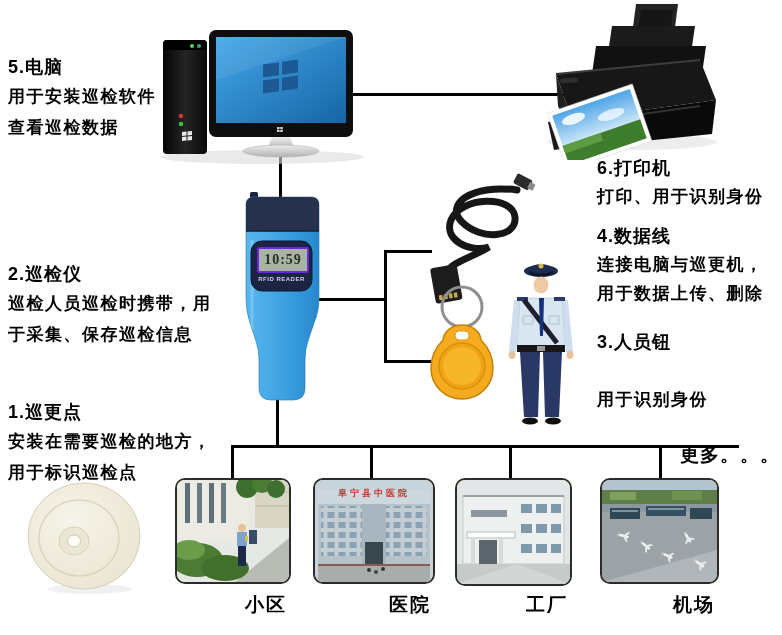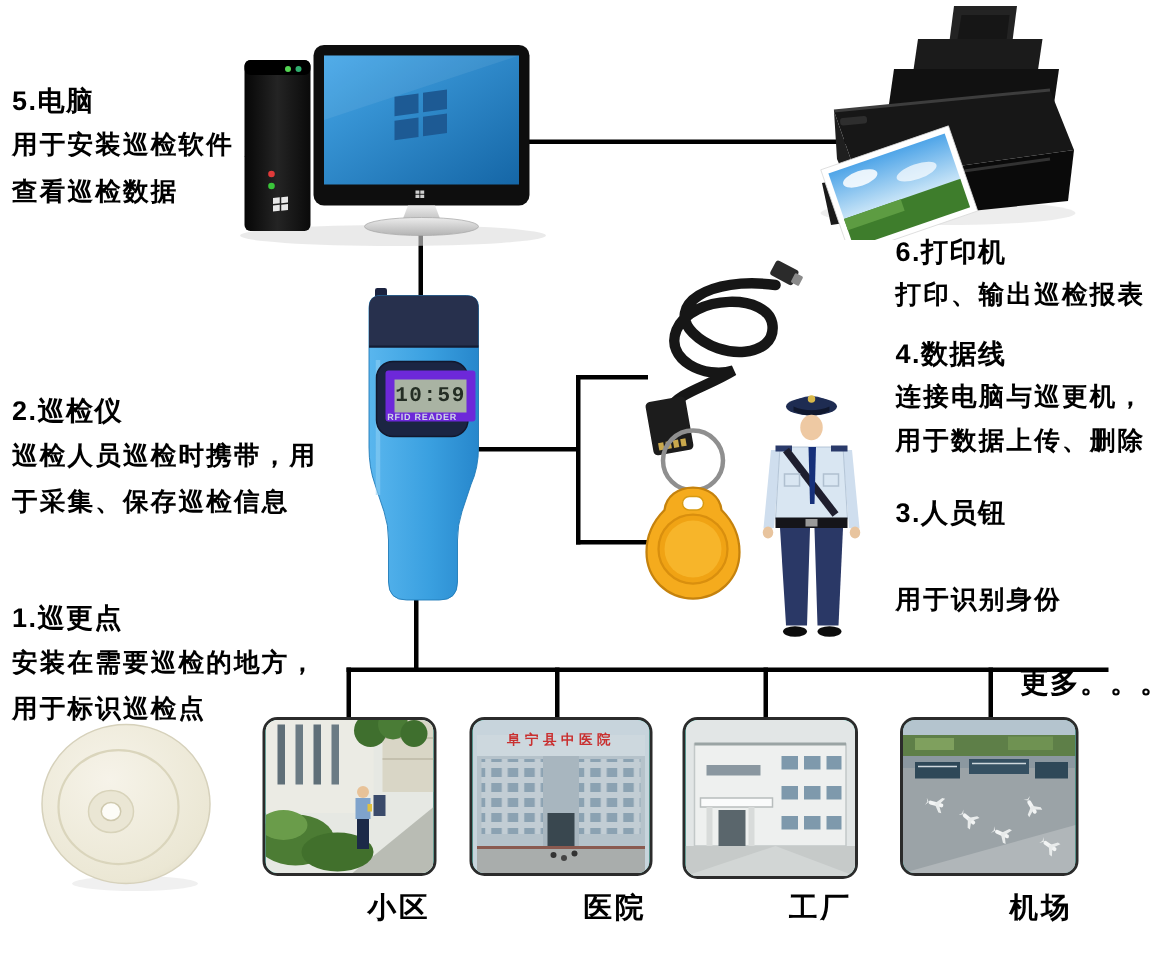--- a/index.html
+++ b/index.html
@@ -3,26 +3,26 @@
 <meta charset="utf-8">
 <style>
   html,body{margin:0;padding:0;background:#fff;}
   #canvas{position:relative;width:782px;height:635px;background:#fff;overflow:hidden;
     font-family:"Liberation Sans","DejaVu Sans",sans-serif;}
   .txt{position:absolute;color:#000;font-weight:bold;white-space:nowrap;text-align:center;}
   .t-title{font-size:18px;letter-spacing:1px;}
   .t-body{font-size:17px;letter-spacing:1.5px;}
   .cline{position:absolute;background:#000;}
   svg{position:absolute;display:block;}
-  .photo{position:absolute;border:2px solid #2b2b2b;border-radius:10px;overflow:hidden;background:#5eead4;}
+  .photo{position:absolute;border:2px solid #2b2b2b;border-radius:10px;overflow:hidden;background:#fde047;}
   .photo svg{position:absolute;left:0;top:0;}
   .photo-label{position:absolute;text-align:right;color:#000;font-weight:bold;font-size:19px;letter-spacing:2px;}
   .lcd{position:absolute;left:257px;top:247px;width:48px;height:22px;background:#a9b3a3;
-    border:6px solid #6d28d9;border-radius:2px;display:flex;align-items:center;justify-content:center;
-    font-family:Liberation Mono, monospace;font-size:14px;font-weight:bold;color:#242e24;letter-spacing:1px;}
+    border:2px solid #6d28d9;border-radius:2px;display:flex;align-items:center;justify-content:center;
+    font-family:Liberation Serif, serif;font-size:14px;font-weight:bold;color:#242e24;letter-spacing:1px;}
   .rfid-label{position:absolute;left:251px;top:276px;width:61px;text-align:center;
     font-size:6px;color:#cfd6e6;letter-spacing:.5px;font-weight:bold;}
   .hospital-sign{position:absolute;left:0;top:7px;width:100%;text-align:center;
     font-size:9px;font-weight:bold;color:#c93030;letter-spacing:3px;}
   .more{position:absolute;left:680px;top:442px;font-size:19px;font-weight:bold;color:#000;letter-spacing:1px;text-align:center;}
 </style>
 </head>
 <body>
 
 <div id="canvas">
@@ -33,21 +33,21 @@
 
   <div class="txt t-title" style="left:8px;top:262px">2.巡检仪</div>
   <div class="txt t-body" style="left:8px;top:323px">于采集、保存巡检信息</div>
   <div class="txt t-body" style="left:8px;top:292px">巡检人员巡检时携带，用</div>
 
   <div class="txt t-title" style="left:8px;top:400px">1.巡更点</div>
   <div class="txt t-body" style="left:8px;top:430px">安装在需要巡检的地方，</div>
   <div class="txt t-body" style="left:8px;top:461px">用于标识巡检点</div>
 
   <div class="txt t-title" style="left:597px;top:156px">6.打印机</div>
-  <div class="txt t-body" style="left:597px;top:185px">打印、输出巡检报表</div>
+  <div class="txt t-body" style="left:597px;top:185px">打印、用于识别身份</div>
 
   <div class="txt t-title" style="left:597px;top:224px">4.数据线</div>
   <div class="txt t-body" style="left:597px;top:253px">连接电脑与巡更机，</div>
   <div class="txt t-body" style="left:597px;top:282px">用于数据上传、删除</div>
 
   <div class="txt t-title" style="left:597px;top:330px">3.人员钮</div>
   <div class="txt t-body" style="left:597px;top:388px">用于识别身份</div>
 
   <div class="more">更多。。。</div>
 

